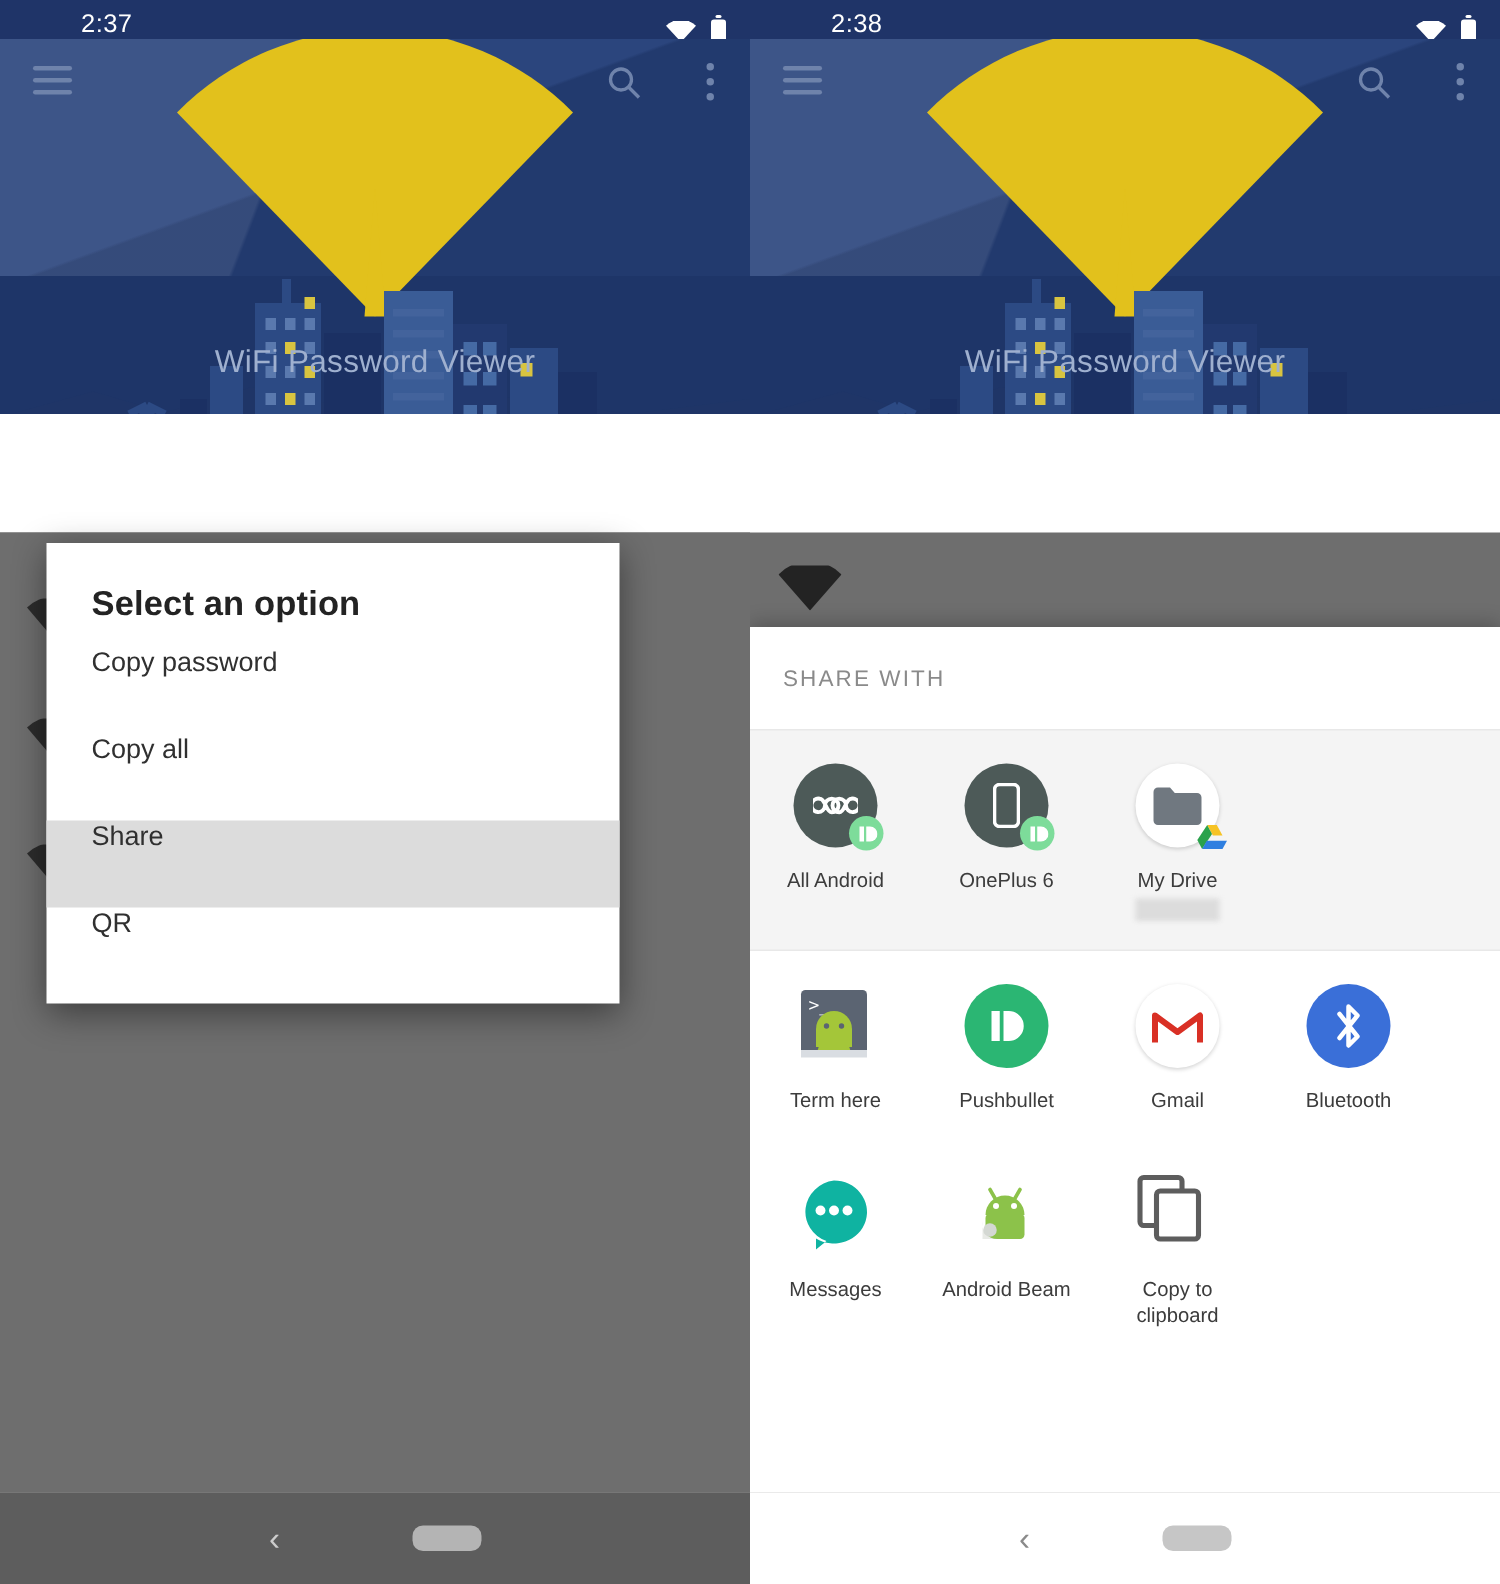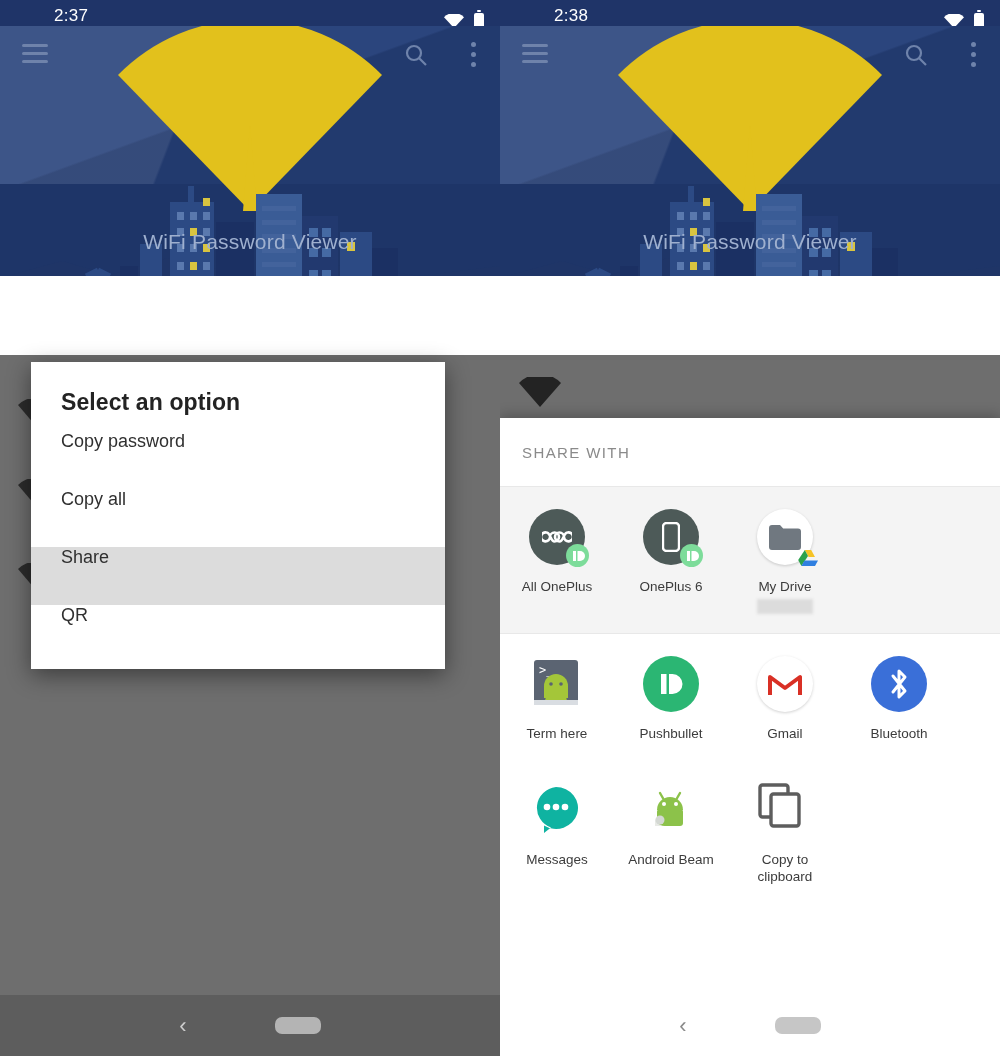--- a/index.html
+++ b/index.html
@@ -52,21 +52,21 @@
   .row-wifi { width:56px; margin-left:12px; flex:none; display:flex;
     justify-content:center; padding-top:8px; }
   .row-text { flex:1; }
   .row-ssid { font-size:17px; color:#d8d8d8; letter-spacing:.2px; }
   .row-pass { font-size:17px; color:#b9b9b9; margin-top:5px; letter-spacing:.2px; }
 
   .scrim-left { position:absolute; inset:0; background:#6e6e6e; }
   .hidden-wifi { position:absolute; left:18px; width:34px; height:26px; }
 
   
-  .dialog { position:absolute; left:31px; top:362px; width:414px; height:307px;
+  .dialog { position:absolute; left:31px; top:362px; width:382px; height:307px;
     background:#fff; box-shadow:0 6px 22px rgba(0,0,0,.45); }
   .dialog-title { font-size:23px; font-weight:bold; color:#232323;
     padding:27px 30px 0 30px; letter-spacing:.1px; }
   .dialog-item { height:58px; display:flex; 
     padding:0 30px; font-size:18px; color:#303030; }
   .dialog-item.first { margin-top:15px; }
   .dialog-item.selected { background:#dcdcdc; }
 
   
   .sheet { position:absolute; left:0; right:0; top:418px; bottom:61px;
@@ -351,21 +351,21 @@
                   <path d="M8 8 a4.5 4.5 0 1 1 4.5 4.5 q-2 0 -4 -4.5 q-2 -4.5 -4 -4.5 A4.5 4.5 0 1 0 8 8 M22 8 a4.5 4.5 0 1 0 -4.5 4.5 q2 0 4 -4.5 q2 -4.5 4 -4.5 A4.5 4.5 0 1 1 22 8" fill="none" stroke="#fff" stroke-width="2.6"></path>
                 </svg>
             </div>
             <div class="badge">
               <svg width="14" height="14" viewBox="0 0 14 14">
                   <rect x="2" y="2" width="3" height="10" fill="#fff"></rect>
                   <path d="M6.5 2 H9 a5 5 0 0 1 0 10 H6.5 Z" fill="#fff"></path>
                 </svg>
             </div>
           </div>
-          <div class="cell-label">All OnePlus</div>
+          <div class="cell-label">All Android</div>
         </div>
 
         <div class="cell">
           <div class="cell-icon">
             <div class="circ slate">
               <svg width="18" height="30" viewBox="0 0 18 30">
                   <rect x="1" y="1" width="16" height="28" rx="3.5" fill="none" stroke="#fff" stroke-width="2.4"></rect>
                 </svg>
             </div>
             <div class="badge">

